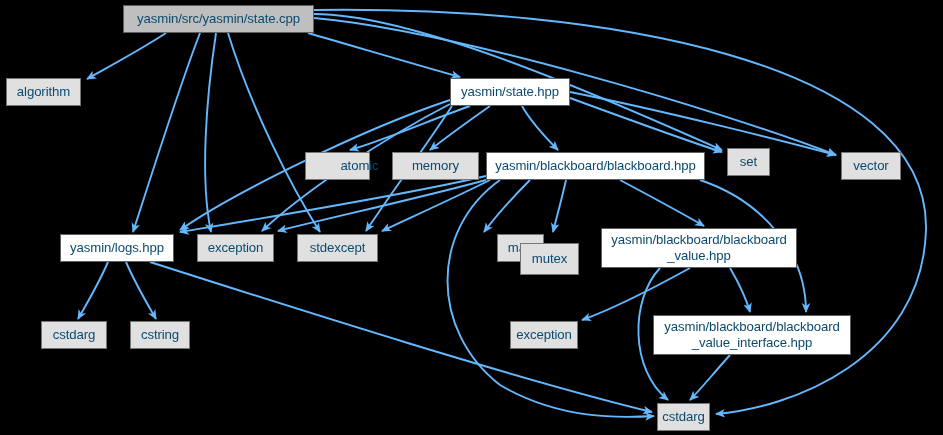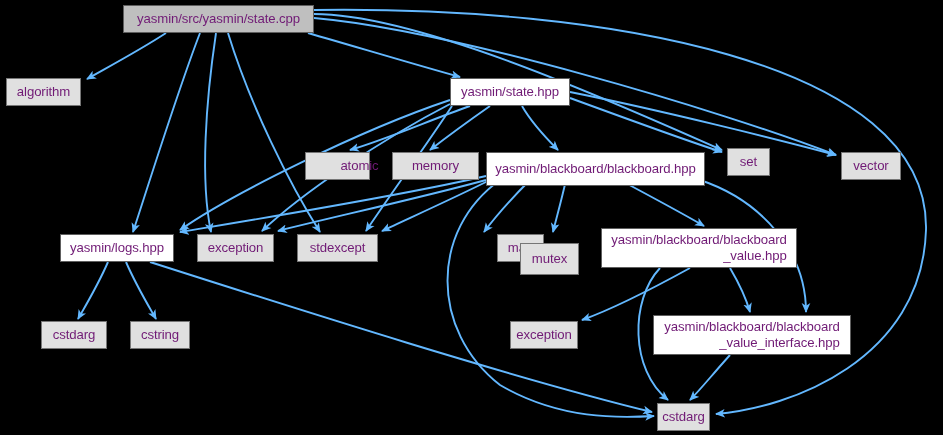--- a/index.html
+++ b/index.html
@@ -21,23 +21,23 @@
     top: 0;
     width: 943px;
     height: 435px;
   }
   .node {
     position: absolute;
     box-sizing: border-box;
     display: flex;
     align-items: center;
     justify-content: center;
-    text-align: right;
+    text-align: center;
     font-size: 13.2px;
-    color: #701a75;
+    color: #0c4a6e;
     line-height: 1.22;
     white-space: pre;
     letter-spacing: -0.1px;
   }
   .node.std {
     background: #e0e0e0;
     border: 1.3px solid #767676;
   }
   .node.hdr {
     background: #ffffff;
@@ -96,21 +96,21 @@
         <path d="M 150,262 C 300,310 520,380 652,412" marker-end="url(#arrow)"></path>
       </g>
   </svg>
 
   <div id="node-layer">
       <div class="node root" style="left: 123px; top: 5px; width: 191px; height: 28px;"><span class="node-label">yasmin/src/yasmin/state.cpp</span></div>
       <div class="node std" style="left: 6px; top: 78px; width: 75px; height: 28px;"><span class="node-label">algorithm</span></div>
       <div class="node hdr" style="left: 450px; top: 78px; width: 120px; height: 28px;"><span class="node-label">yasmin/state.hpp</span></div>
       <div class="node std" style="left: 305px; top: 152px; width: 65px; height: 28px; padding-left: 44px;"><span class="node-label">atomic</span></div>
       <div class="node std" style="left: 392px; top: 152px; width: 87px; height: 28px;"><span class="node-label">memory</span></div>
-      <div class="node hdr" style="left: 486px; top: 152px; width: 219px; height: 34px;"><span class="node-label">yasmin/blackboard/blackboard.hpp</span></div>
+      <div class="node hdr" style="left: 486px; top: 152px; width: 219px; height: 28px;"><span class="node-label">yasmin/blackboard/blackboard.hpp</span></div>
       <div class="node std" style="left: 727px; top: 148px; width: 43px; height: 28px;"><span class="node-label">set</span></div>
       <div class="node std" style="left: 841px; top: 152px; width: 60px; height: 28px;"><span class="node-label">vector</span></div>
       <div class="node hdr" style="left: 60px; top: 234px; width: 114px; height: 28px;"><span class="node-label">yasmin/logs.hpp</span></div>
       <div class="node std" style="left: 197px; top: 234px; width: 77px; height: 28px;"><span class="node-label">exception</span></div>
       <div class="node std" style="left: 297px; top: 234px; width: 81px; height: 28px;"><span class="node-label">stdexcept</span></div>
       <div class="node std" style="left: 450px; top: 234px; width: 47px; height: 28px; margin-left: 47px;"><span class="node-label">map</span></div>
       <div class="node std" style="left: 520px; top: 243px; width: 59px; height: 32px;"><span class="node-label">mutex</span></div>
       <div class="node hdr" style="left: 601px; top: 228px; width: 196px; height: 40px;"><span class="node-label">yasmin/blackboard/blackboard
 _value.hpp</span></div>
       <div class="node std" style="left: 41px; top: 321px; width: 66px; height: 28px;"><span class="node-label">cstdarg</span></div>

